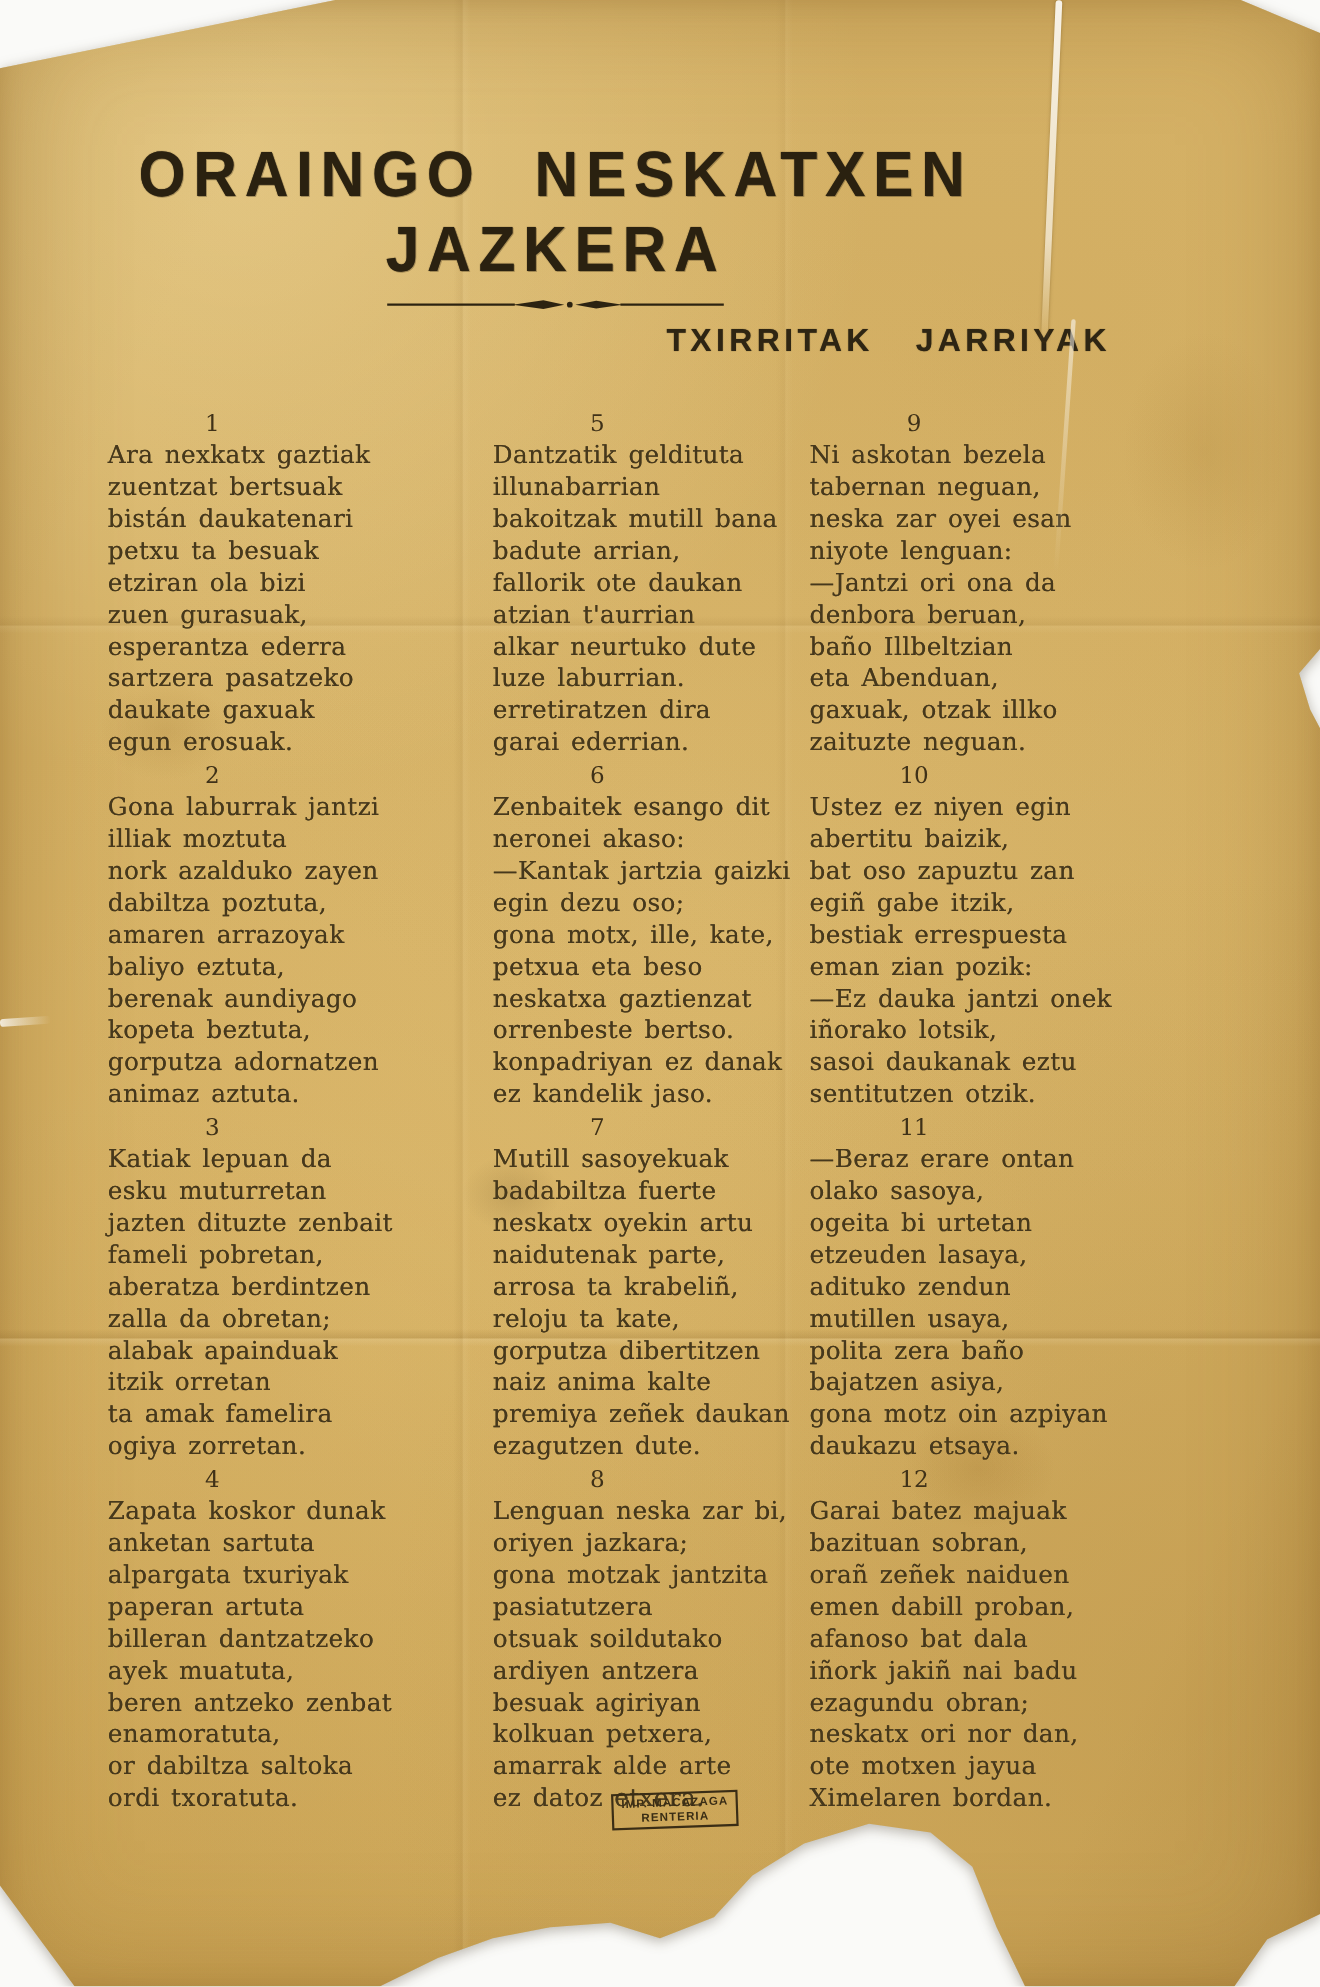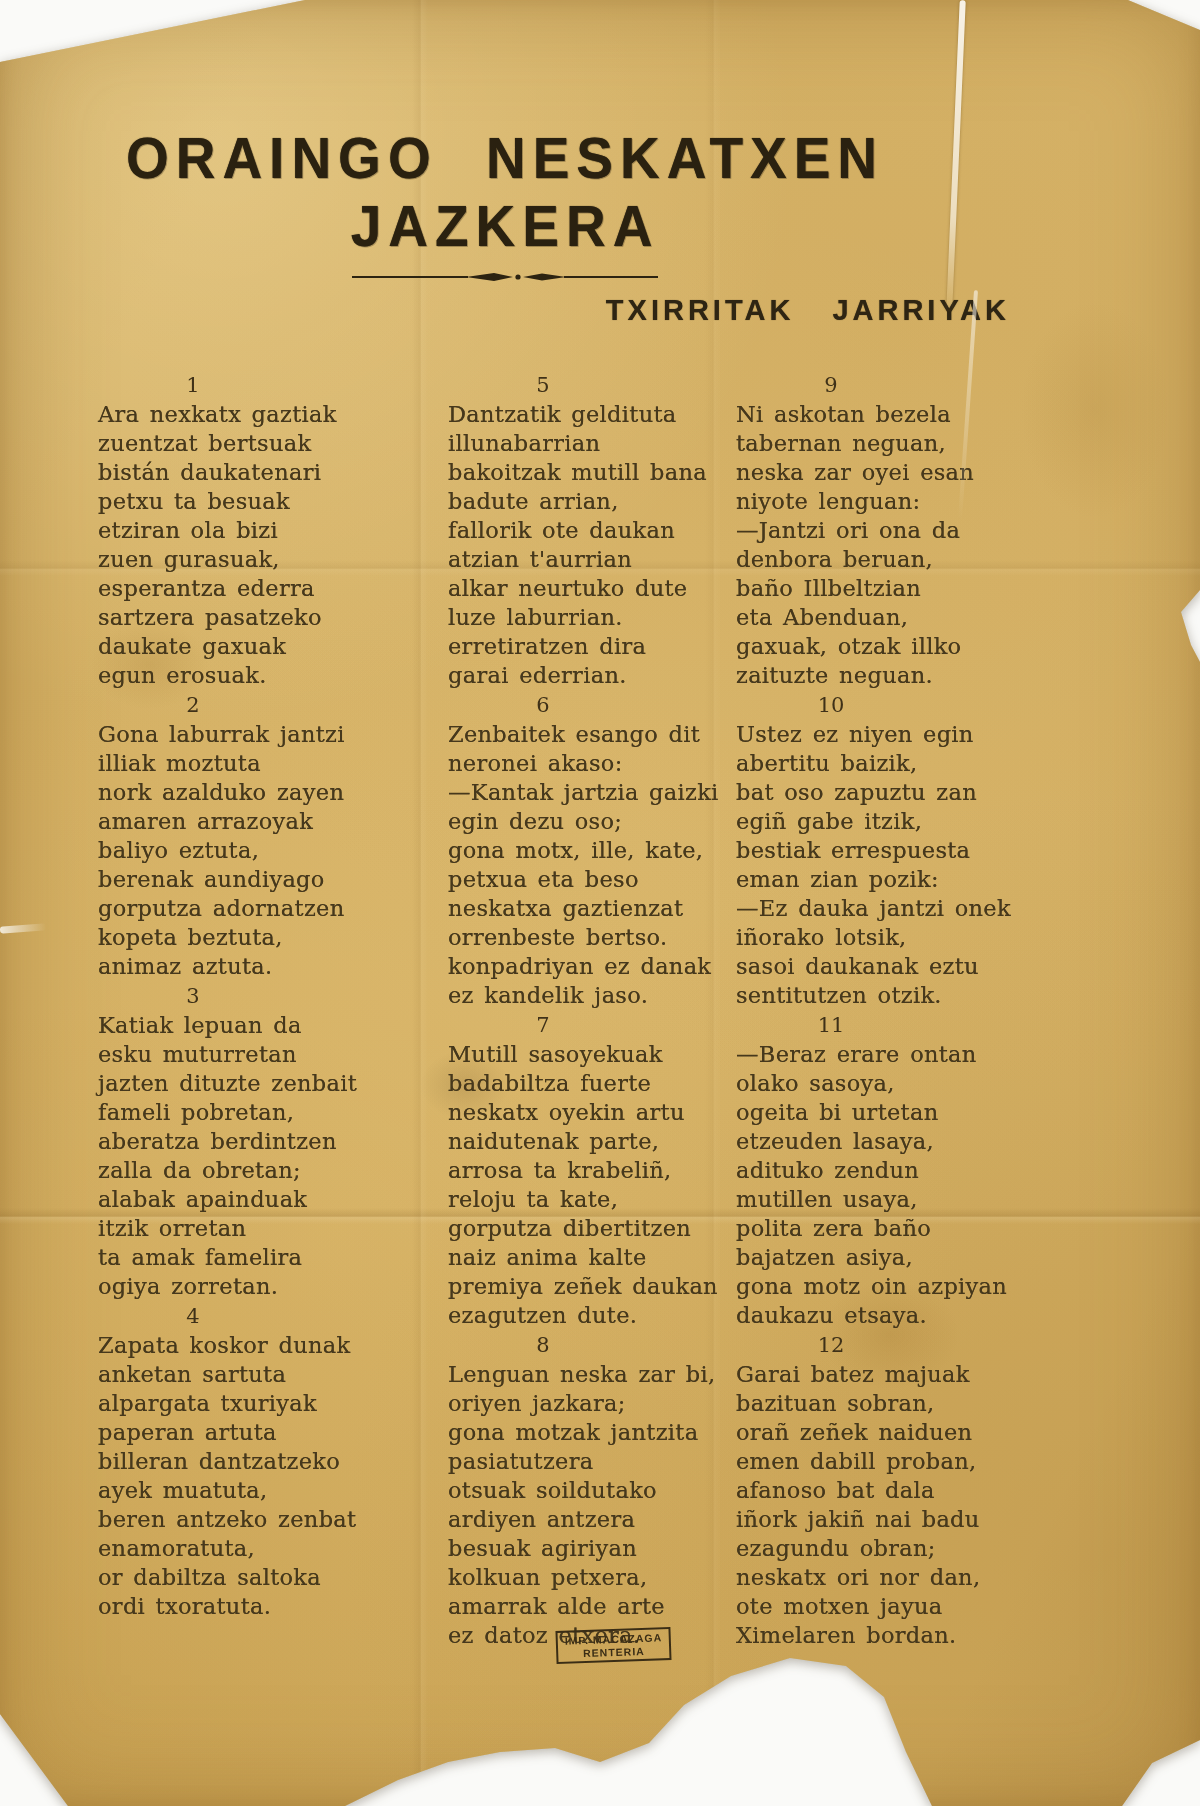--- a/index.html
+++ b/index.html
@@ -154,25 +154,26 @@
               <div class="verse-line">esperantza ederra</div>
               <div class="verse-line">sartzera pasatzeko</div>
               <div class="verse-line">daukate gaxuak</div>
               <div class="verse-line">egun erosuak.</div>
             </div>
             <div class="verse">
               <div class="verse-number">2</div>
               <div class="verse-line">Gona laburrak jantzi</div>
               <div class="verse-line">illiak moztuta</div>
               <div class="verse-line">nork azalduko zayen</div>
+              <div class="verse-line">dabiltza poztuta,</div>
               <div class="verse-line">amaren arrazoyak</div>
               <div class="verse-line">baliyo eztuta,</div>
               <div class="verse-line">berenak aundiyago</div>
+              <div class="verse-line">kopeta beztuta,</div>
               <div class="verse-line">gorputza adornatzen</div>
-              <div class="verse-line">kopeta beztuta,</div>
               <div class="verse-line">animaz aztuta.</div>
             </div>
             <div class="verse">
               <div class="verse-number">3</div>
               <div class="verse-line">Katiak lepuan da</div>
               <div class="verse-line">esku muturretan</div>
               <div class="verse-line">jazten dituzte zenbait</div>
               <div class="verse-line">fameli pobretan,</div>
               <div class="verse-line">aberatza berdintzen</div>
               <div class="verse-line">zalla da obretan;</div>

